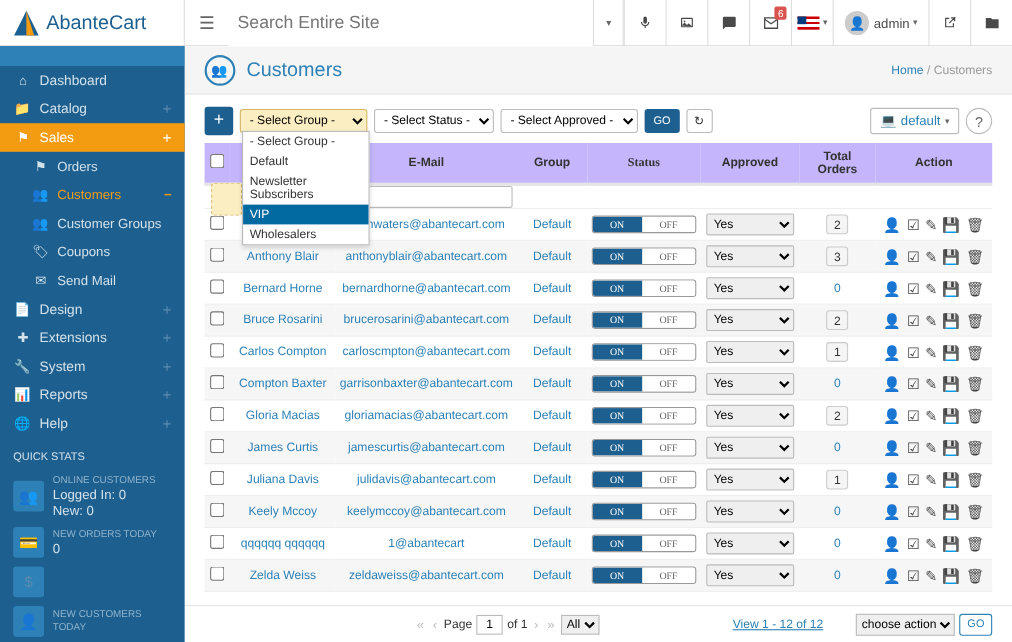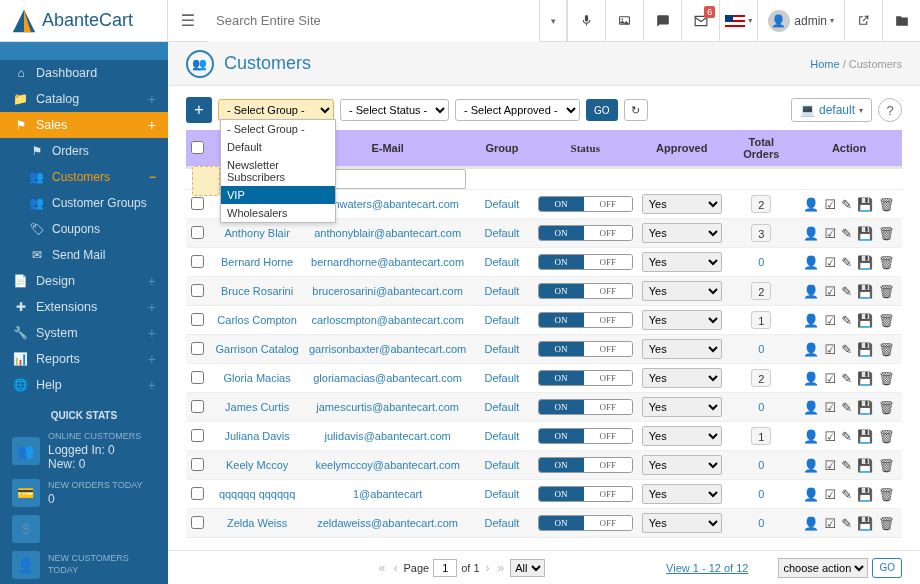--- a/index.html
+++ b/index.html
@@ -3,40 +3,40 @@
 <meta charset="utf-8">
 <style>
 * { box-sizing: border-box; margin: 0; padding: 0; }
 body { font-family: -apple-system, BlinkMacSystemFont, "Segoe UI", Arial, sans-serif; font-size: 12px; color: #333; background: #fff; width: 920px; height: 584px; overflow: hidden; }
 .topbar { height: 42px; border-bottom: 1px solid #ddd; display: flex; align-items: center; }
 .logo { width: 168px; height: 42px; display: flex; align-items: center; padding: 0 10px; border-right: 1px solid #ddd; }
 .logo-icon { width: 28px; height: 28px; margin-right: 4px; }
 .logo-text { font-size: 18px; font-weight: 500; color: #1d5f8f; }
 .hamburger { width: 40px; text-align: center; font-size: 16px; color: #666; cursor: pointer; }
 .search-box { flex: 1; display: flex; }
-.search-box input { flex: 1; height: 42px; border: none; padding: 16px 8px; font-size: 13px; color: #0f766e; outline: none; }
+.search-box input { flex: 1; height: 42px; border: none; padding: 16px 8px; font-size: 16px; color: #0f766e; outline: none; }
 .search-dd { width: 28px; border-left: 1px solid #ddd; border-right: 1px solid #ddd; display: flex; align-items: center; justify-content: center; color: #666; cursor: pointer; font-size: 9px; }
 .topbar-right { display: flex; align-items: center; height: 100%; }
 .tr-item { width: 38px; height: 42px; border-left: 1px solid #ddd; display: flex; align-items: center; justify-content: center; color: #4a4a4a; cursor: pointer; position: relative; }
 .tr-item.wide { width: auto; padding: 0 10px; }
 .badge { position: absolute; top: 6px; right: 4px; background: #d9534f; color: #fff; font-size: 9px; padding: 0 3px; border-radius: 2px; line-height: 12px; }
 .flag { width: 20px; height: 12px; background: linear-gradient(to bottom, #c00 0 20%, #fff 20% 40%, #c00 40% 60%, #fff 60% 80%, #c00 80% 100%); position: relative; }
 .flag::before { content: ""; position: absolute; left: 0; top: 0; width: 8px; height: 7px; background: #003c7d; }
 .avatar { width: 22px; height: 22px; border-radius: 50%; background: #ccc; margin-right: 4px; display: flex; align-items: center; justify-content: center; color: #fff; font-size: 12px; }
 .main { display: flex; height: calc(100% - 42px); }
 .sidebar { width: 168px; background: #1d5f8f; color: #d2e1ea; overflow: hidden; flex: none; }
 .sb-strip { height: 18px; background: #2e81b6; }
 .sb-item { display: flex; align-items: center; height: 26px; padding: 0 12px; cursor: pointer; font-size: 12.5px; position: relative; }
 .sb-item .ico { width: 18px; text-align: center; margin-right: 6px; font-size: 12px; }
 .sb-item .plus { margin-left: auto; color: #5a8bb0; font-size: 14px; }
 .sb-item.active { background: #f39c12; color: #fff; }
 .sb-sub { padding-left: 28px; font-size: 12px; }
 .sb-sub.hl { color: #f39c12; }
 .sb-sub .minus { margin-left: auto; color: #f39c12; font-weight: bold; }
-.qs-head { padding: 12px 12px 6px; font-size: 10px; font-weight: bold; color: #d2e1ea; text-align: center; }
+.qs-head { padding: 12px 12px 6px; font-size: 10px; font-weight: normal; color: #d2e1ea; }
 .qs-row { display: flex; align-items: center; padding: 4px 12px; }
 .qs-ico { width: 28px; height: 28px; background: #2e81b6; border-radius: 3px; margin-right: 8px; display: flex; align-items: center; justify-content: center; color: #5a8bb0; font-size: 14px; flex: none; }
 .qs-txt { font-size: 9px; color: #8fb3cc; line-height: 1.3; }
 .qs-val { color: #d2e1ea; font-size: 12px; }
 .content { flex: 1; background: #fff; overflow: hidden; display: flex; flex-direction: column; }
 .pagehead { height: 44px; background: #f5f5f5; border-bottom: 1px solid #e5e5e5; display: flex; align-items: center; padding: 0 18px; }
 .ph-icon { width: 28px; height: 28px; border: 2px solid #2e81b6; border-radius: 50%; display: flex; align-items: center; justify-content: center; color: #2e81b6; margin-right: 10px; }
 .ph-title { font-size: 18px; color: #2e81b6; font-weight: 500; flex: 1; }
 .breadcrumb { font-size: 11px; color: #999; }
 .breadcrumb a { color: #2e81b6; text-decoration: none; }
@@ -401,21 +401,21 @@
       <span>👤</span>
       <span>☑</span>
       <span>✎</span>
       <span>💾</span>
       <span>🗑</span>
     </div>
               </td>
             </tr>
             <tr>
     <td class="col-cb"><input type="checkbox" style=""></td>
-    <td class="name col-name"><a href="#">Garrison Catalog</a></td>
+    <td class="name col-name"><a href="#">Compton Baxter</a></td>
     <td class="email col-email">garrisonbaxter@abantecart.com</td>
     <td class="group col-group"><a href="#">Default</a></td>
     <td class="col-status"><div class="toggle">
                   <span class="on">ON</span>
                   <span class="off">OFF</span>
                 </div></td>
     <td class="col-app"><select class="sel-app"><option>Yes</option></select></td>
     <td class="orders col-orders"><a href="#">0</a></td>
     <td class="col-action">
                 <div class="actions">

